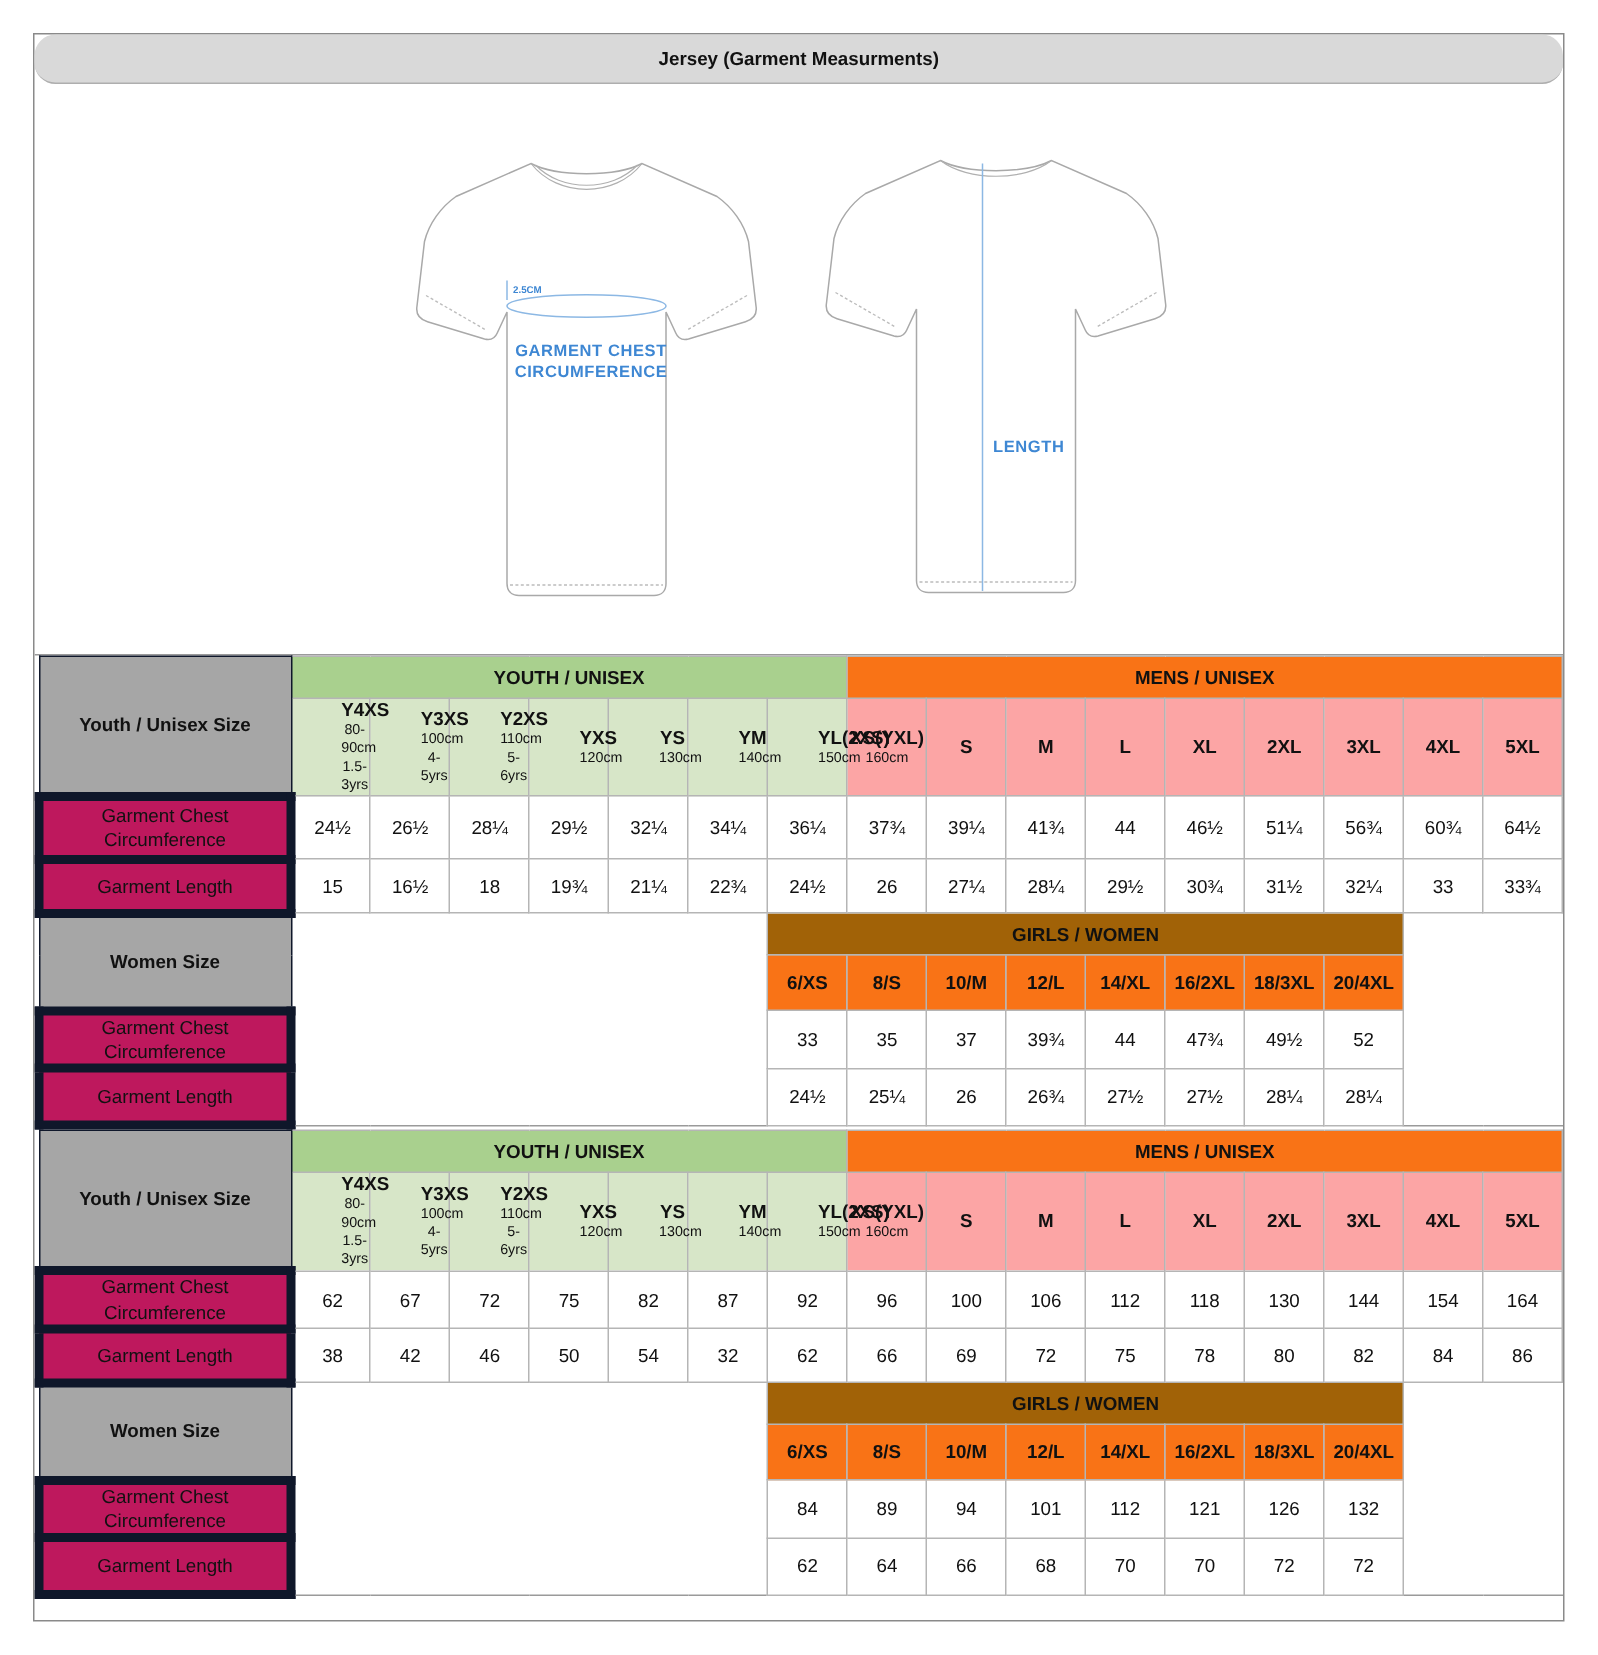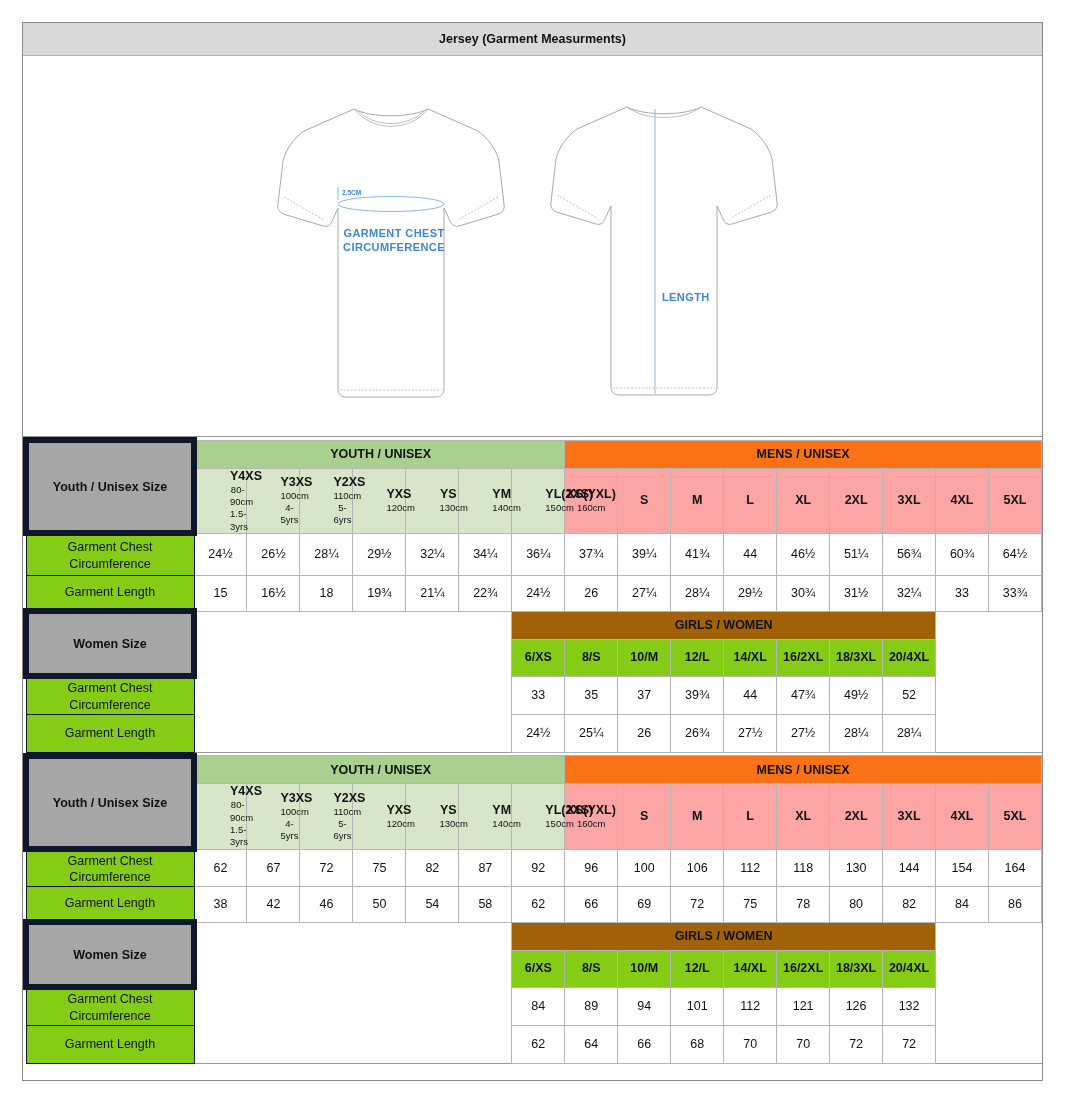--- a/index.html
+++ b/index.html
@@ -1,36 +1,36 @@
 <!DOCTYPE html>
 <html><head>
 <meta charset="utf-8">
 <style>
   html,body{margin:0;padding:0;background:#ffffff;}
   body{font-family:"Liberation Sans",sans-serif;color:#111;}
   .page{position:relative;width:1065px;height:1103px;box-sizing:border-box;padding:22px;background:#fff;}
   .inner{border:1px solid #8a8a8a;height:100%;box-sizing:border-box;background:#fff;overflow:hidden;}
-  .titlebar{height:32px;background:#d9d9d9;border-bottom:1px solid #aeaeae;display:flex;align-items:center;justify-content:center;font-weight:bold;font-size:12.5px;}
+  .titlebar{height:32px;background:#d9d9d9;border-bottom:1px solid #aeaeae;display:flex;align-items:center;justify-content:center;font-weight:bold;font-size:12.5px;border-radius:14px;}
   .figure{height:380px;border-bottom:1px solid #9a9a9a;}
   .figure svg{display:block;margin:0 auto;}
   .tabletitle{height:30px;display:flex;align-items:center;justify-content:center;font-size:12.5px;}
   table.sizes{border-collapse:collapse;table-layout:fixed;width:100%;border-bottom:1px solid #9a9a9a;}
   col.c-label{width:168px;}
   td{box-sizing:border-box;padding:0 1px;}
-  .corner{background:#a6a6a6;border:6px solid #0f172a;font-weight:bold;font-size:12.5px;text-align:center;vertical-align:middle;}
+  .corner{background:#a6a6a6;border:1px solid #0f172a;font-weight:bold;font-size:12.5px;text-align:center;vertical-align:middle;}
   .ghead{border:1px solid #b5b5b5;font-weight:bold;font-size:12.5px;text-align:center;vertical-align:middle;}
   tr.r-group td.ghead{height:28px;}
   .g-youth{background:#a9d08e;} .g-mens{background:#f97316;} .g-women{background:#a16207;}
   .size{border:1px solid #b5b5b5;text-align:center;vertical-align:middle;}
-  .s-youth{background:#d7e6c8;padding-left:33px;} .s-mens{background:#fca5a5;} .s-women{background:#84cc16;}
+  .s-youth{background:#d7e6c8;padding-left:33px;} .s-mens{background:#fca5a5;} .s-women{background:#f97316;}
   tr.r-size td{height:53px;}
   tr.r-wsize td{height:37px;}
   .sz{font-weight:bold;font-size:12.5px;line-height:1.2;}
   .ssub{font-size:9.5px;line-height:1.3;}
-  .rlabel{background:#84cc16;border:1px solid #0f172a;text-align:center;font-size:12.5px;line-height:1.3;vertical-align:middle;}
+  .rlabel{background:#be185d;border:6px solid #0f172a;text-align:center;font-size:12.5px;line-height:1.3;vertical-align:middle;}
   .val{background:#fff;border:1px solid #b5b5b5;text-align:center;font-size:12.5px;vertical-align:middle;}
   .blank{background:#fff;border:none;}
   tr.r-chest td{height:42px;} tr.r-len td{height:36px;} tr.r-wdata td{height:38px;} tr.r-chest2 td{height:37px;}
   .shirt{fill:#ffffff;stroke:#a9a9a9;stroke-width:1;}
   .detail{fill:none;stroke:#b0b0b0;stroke-width:0.8;}
   .stitch{fill:none;stroke:#bcbcbc;stroke-width:0.9;stroke-dasharray:2 1.6;}
   .mline{fill:none;stroke:#8cb8e4;stroke-width:1;}
   .mtext{fill:#3e87d3;font-weight:bold;font-family:"Liberation Sans",sans-serif;}
 </style>
 </head>
@@ -365,21 +365,21 @@
               <td class="val">154</td>
               <td class="val">164</td>
             </tr>
       <tr class="r-len" id="length-1">
         <td class="rlabel">Garment Length</td>
       <td class="val">38</td>
               <td class="val">42</td>
               <td class="val">46</td>
               <td class="val">50</td>
               <td class="val">54</td>
-              <td class="val">58</td>
+              <td class="val">32</td>
               <td class="val">62</td>
               <td class="val">66</td>
               <td class="val">69</td>
               <td class="val">72</td>
               <td class="val">75</td>
               <td class="val">78</td>
               <td class="val">80</td>
               <td class="val">82</td>
               <td class="val">84</td>
               <td class="val">86</td>

